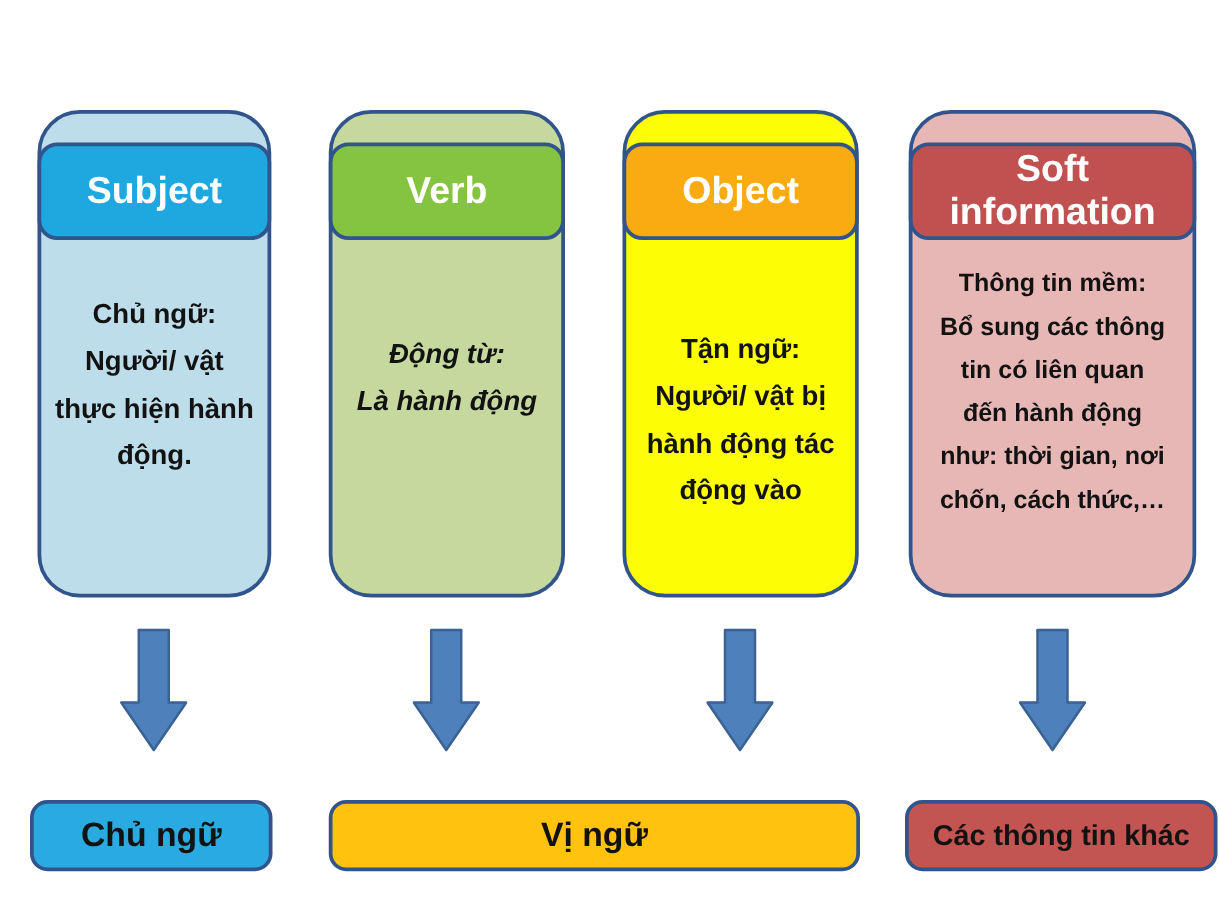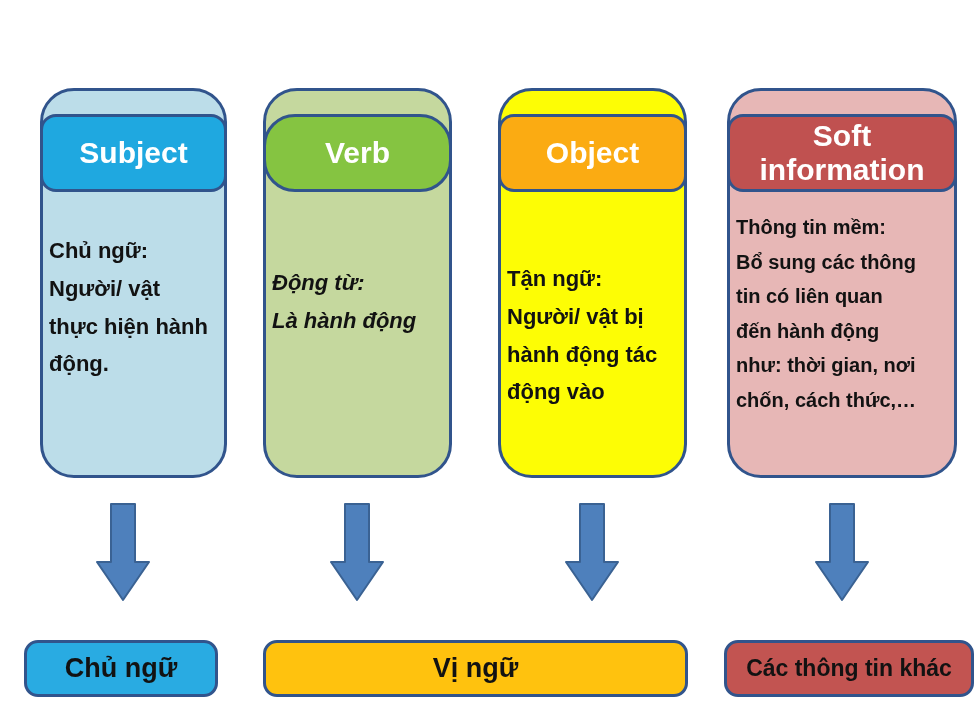--- a/index.html
+++ b/index.html
@@ -40,21 +40,21 @@
   .card-header span {
     color: var(--header-text, #ffffff);
     font-size: 30px;
     line-height: 1.12;
   }
   .card-body {
     position: absolute;
     left: 0;
     right: 0;
     top: 101px;
-    text-align: left;
+    text-align: center;
     color: var(--body-text, #111111);
   }
   .card-body p {
     white-space: pre-line;
     font-size: 22px;
     line-height: 1.72;
     padding: 0 6px;
   }
   .card.c0 .card-body { margin-top: 40px; }
   .card.c1 .card-body { margin-top: 72px; font-style: italic; }
@@ -90,34 +90,34 @@
     margin-top: 33px;
   }
   .bbox span { font-size: 27px; }
   .bbox.small span { font-size: 23px; }
 </style>
 </head>
 <body>
 
 <div class="canvas">
 
-  <div class="card c0" style="left: 40px; width: 187px; background: rgb(188, 221, 233);">
+  <div class="card c0" style="left: 30px; width: 187px; background: rgb(188, 221, 233);">
     <div class="card-header" style="background: rgb(31, 168, 224);">
       <span>Subject</span>
     </div>
     <div class="card-body">
       <p>Chủ ngữ:
 Người/ vật
 thực hiện hành
 động.</p>
     </div>
   </div>
 
   <div class="card c1" style="left: 263px; width: 189px; background: rgb(197, 216, 158);">
-    <div class="card-header" style="background: rgb(133, 196, 65); border-radius: 32px;">
+    <div class="card-header" style="background: rgb(133, 196, 65);">
       <span>Verb</span>
     </div>
     <div class="card-body">
       <p>Động từ:
 Là hành động</p>
     </div>
   </div>
 
   <div class="card c2" style="left: 498px; width: 189px; background: rgb(253, 253, 5);">
     <div class="card-header" style="background: rgb(251, 171, 18);">

